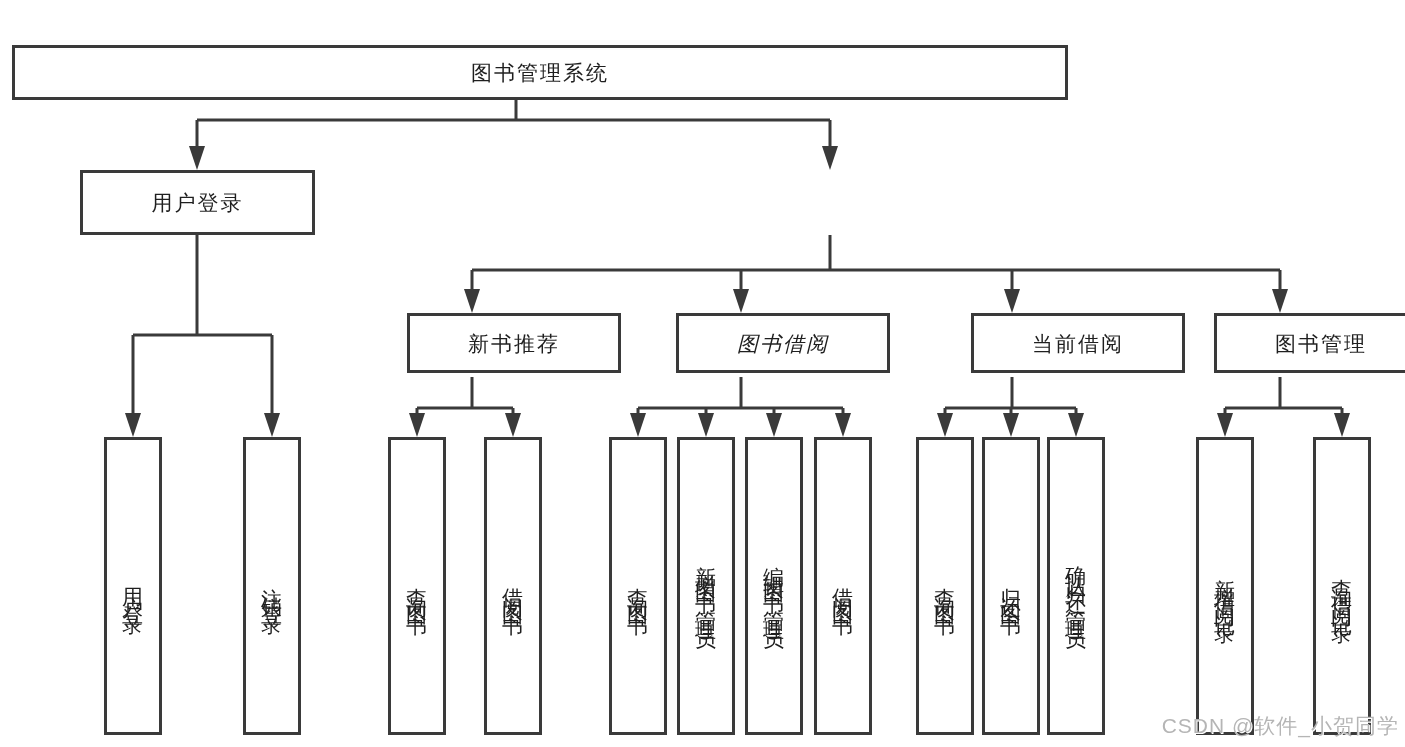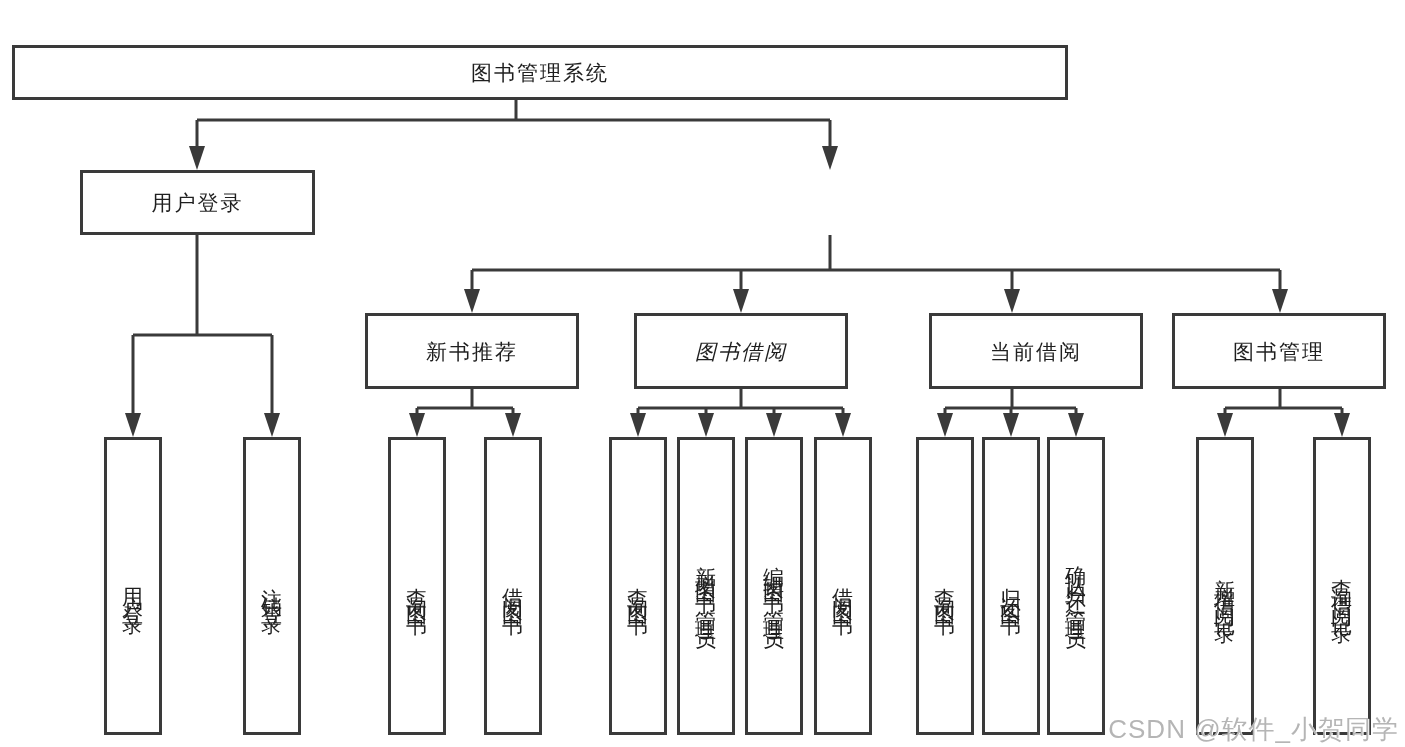--- a/index.html
+++ b/index.html
@@ -31,34 +31,34 @@
     align-items: center;
     justify-content: center;
     color: #1f1f1f;
     font-size: 21px;
     letter-spacing: 2px;
     text-align: center;
     line-height: 1;
   }
   .root  { left: 12px;  top: 13px;  width: 1056px; height: 55px; margin-top: 32px; }
   .lvl2  { top: 170px; width: 235px; height: 65px; }
-  .lvl3  { top: 313px; width: 214px; height: 76px; }
+  .lvl3  { top: 313px; width: 214px; height: 60px; margin-left: 42px; }
   .leaf  {
     top: 437px; width: 58px; height: 298px;
     writing-mode: vertical-rl;
     text-orientation: upright;
     letter-spacing: 9px;
     font-size: 21px;
     padding-top: 6px;
   }
   #watermark {
     position: absolute;
     right: 6px;
     top: 712px;
-    font-size: 26px;
+    font-size: 21px;
     color: #b5b5b5;
     letter-spacing: 1px;
     text-shadow: 1px 1px 0 #ffffff;
     white-space: nowrap;
   }
 </style>
 </head>
 <body>
 
 <div id="stage">

